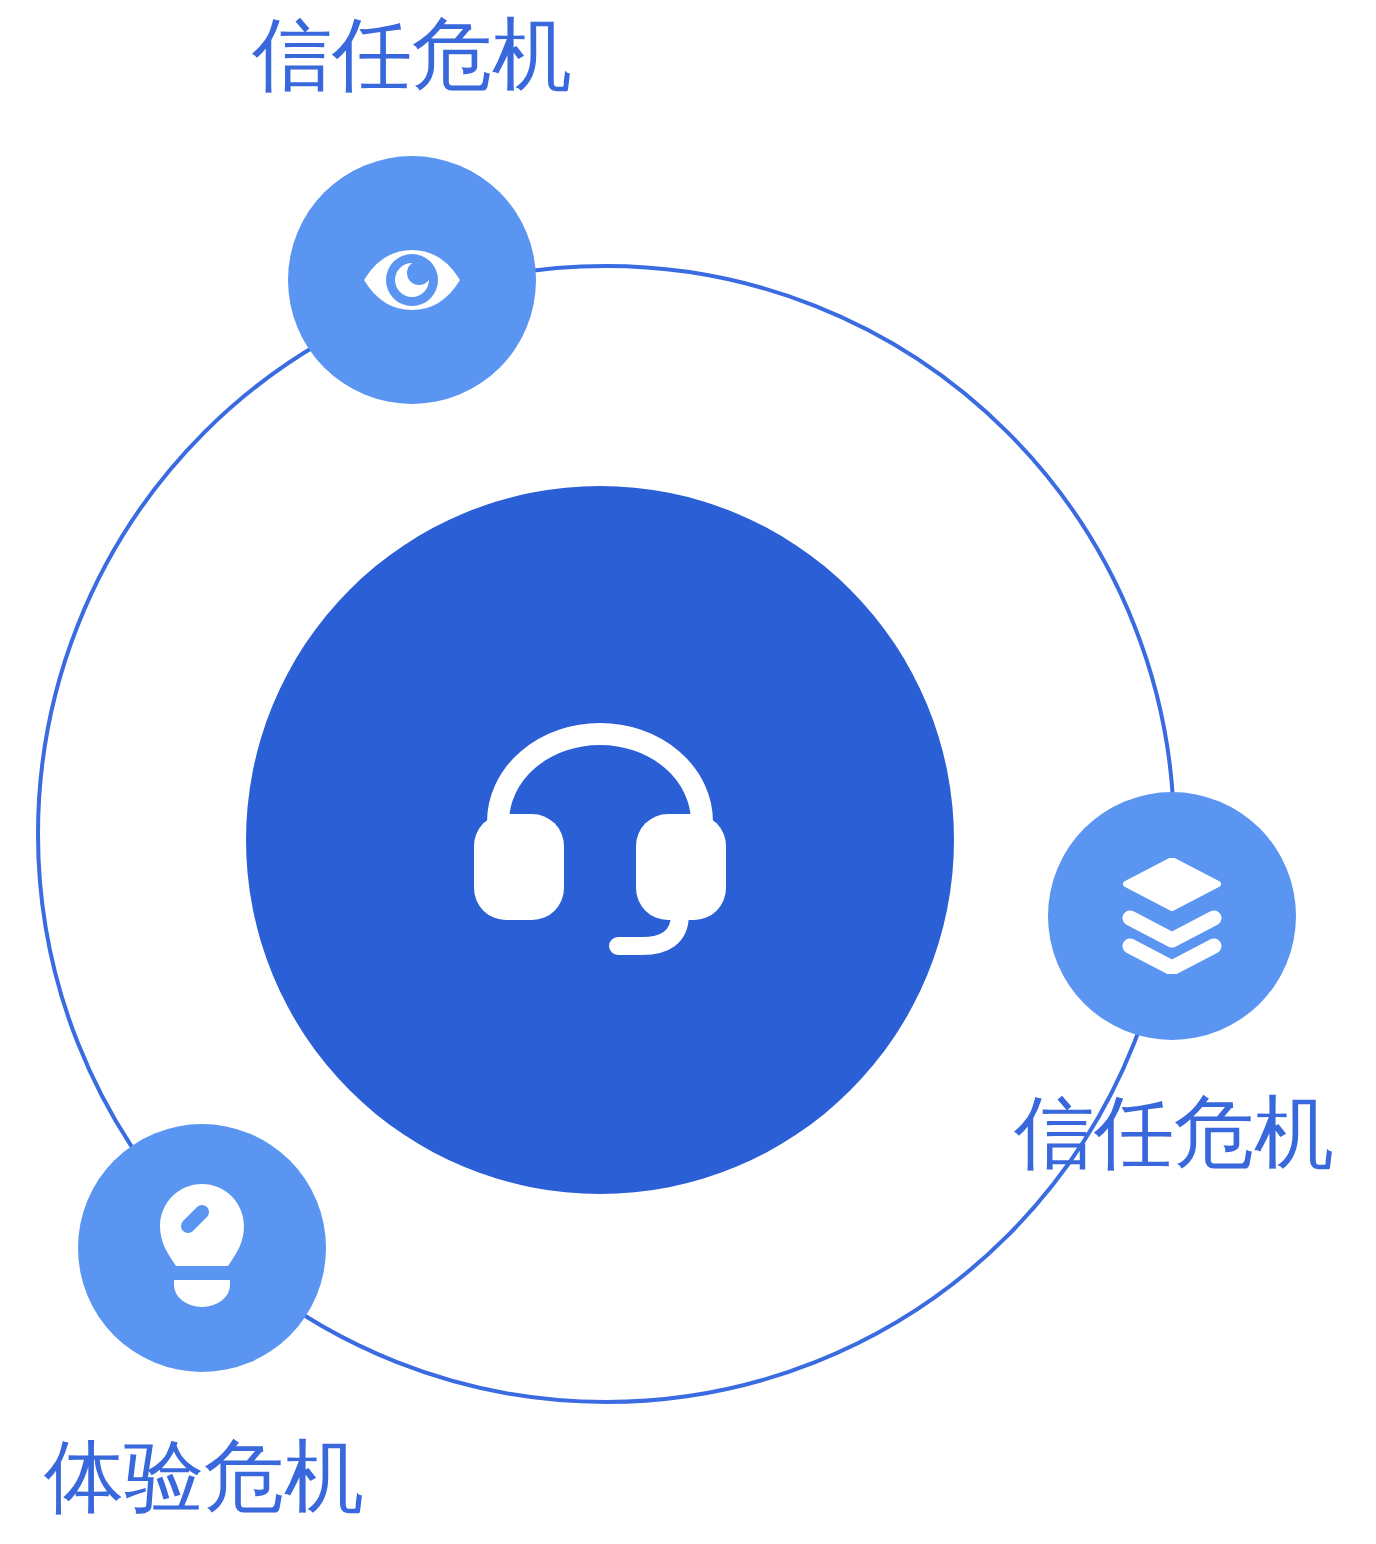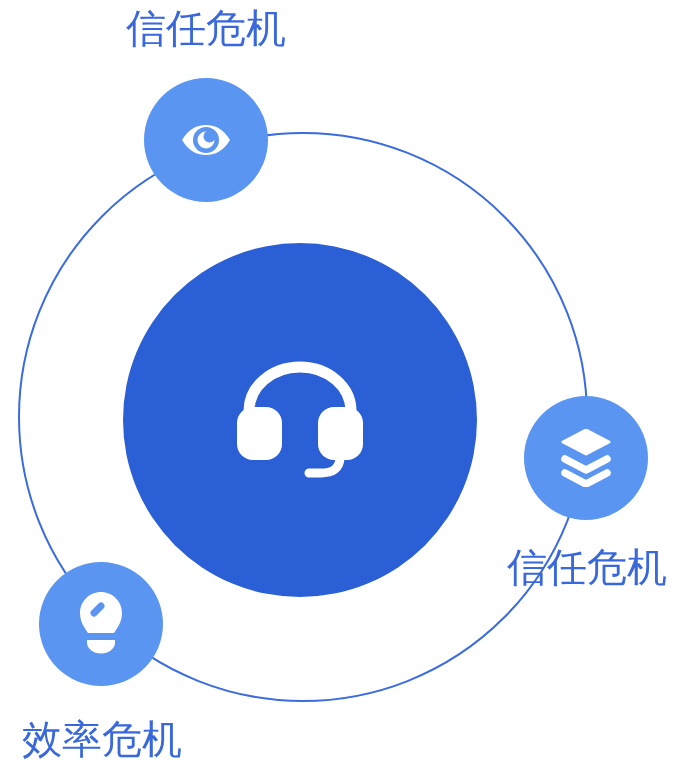--- a/index.html
+++ b/index.html
@@ -103,15 +103,15 @@
       <line x1="8" y1="42.5" x2="34" y2="42.5" stroke="#5B95F2" stroke-width="3" stroke-dasharray="3 3"></line>
       <path d="M7 48 L35 48 L35 50.5 A14 11 0 0 1 7 50.5 Z" fill="#ffffff"></path>
       <line x1="14" y1="21" x2="21" y2="14" stroke="#5B95F2" stroke-width="7" stroke-linecap="round"></line>
     </svg>
   </div>
 
   <div class="label label-experience">信任危机</div>
 
   <div class="label label-efficiency">信任危机</div>
 
-  <div class="label label-trust">效率危机</div>
+  <div class="label label-trust">体验危机</div>
 
 </div>
 
 </body></html>

